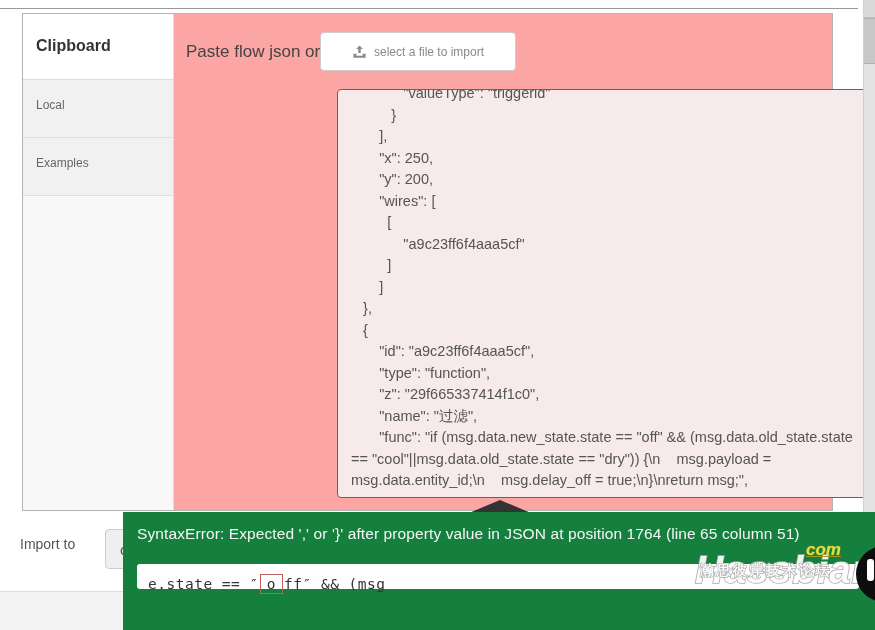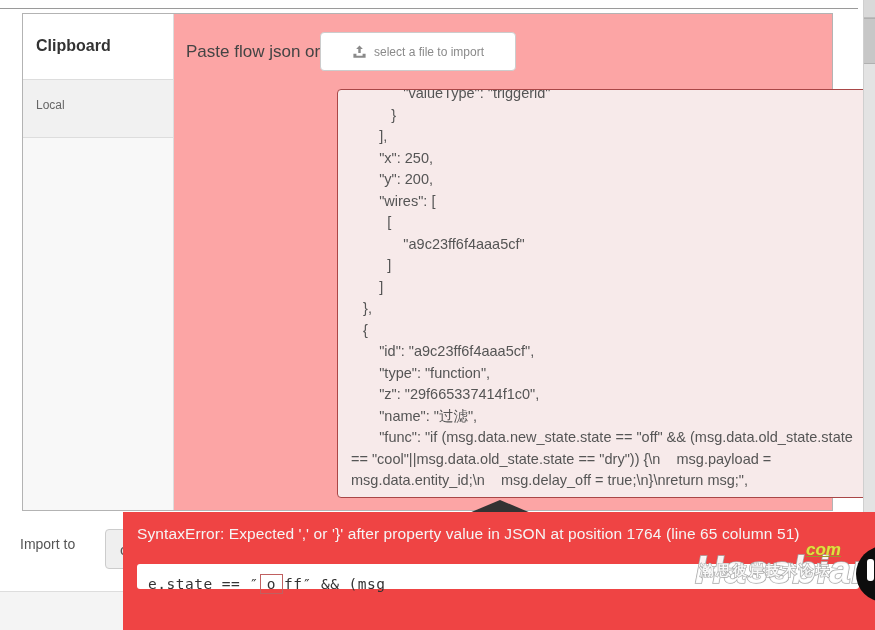--- a/index.html
+++ b/index.html
@@ -56,21 +56,21 @@
 
   
   .footer-divider { position:absolute; left:0; top:591px; width:875px; height:1px; background:#ddd; }
   .footer { position:absolute; left:0; top:592px; width:875px; height:38px; background:#f4f4f4; }
 
   
   .tooltip-arrow {
     position:absolute; left:469px; top:500px; width:0; height:0; z-index:20;
     border-left:31px solid transparent; border-right:31px solid transparent; border-bottom:13px solid #333;
   }
-  .tooltip { position:absolute; left:123px; top:512px; width:752px; height:118px; background:#ef4444; z-index:20; }
+  .tooltip { position:absolute; left:123px; top:512px; width:752px; height:118px; background:#15803d; z-index:20; }
   .tooltip .err-text { position:absolute; left:14px; top:13px; width:735px; font-size:15.5px; color:#f5f5f5; letter-spacing:0.1px; }
   .code-box {
     position:absolute; left:14px; top:52px; width:722px; height:25px;
     background:#fff; border-radius:3px;
   }
   .code-line {
     position:absolute; left:11px; top:10px;
     font-family:"DejaVu Sans Mono", monospace; font-size:14.5px; color:#333; letter-spacing:0.5px;
   }
   .code-line .boxed { display:inline-block; border:1px solid #c06060; padding:1px 6px; margin:0 1px; }
@@ -100,20 +100,21 @@
 
 <div class="page-scrollbar">
   <div class="sb-btn"></div>
   <div class="sb-thumb"></div>
 </div>
 
 <div class="dialog">
   <div class="sidebar">
     <div class="tab selected">Clipboard</div>
     <div class="tab">Local</div>
+    <div class="tab">Examples</div>
     <div class="filler"></div>
   </div>
 
   <div class="main">
     <div class="paste-label">Paste flow json or</div>
 
     <button class="select-file-btn">
       <svg width="15" height="15" viewBox="0 0 16 16" fill="#8a8a8a">
         <path d="M8 1.5l3.6 3.8H9.3v4.4H6.7V5.3H4.4z"></path>
         <path d="M1.5 10.5h3.2v2h6.6v-2h3.2v4.2H1.5z"></path>

